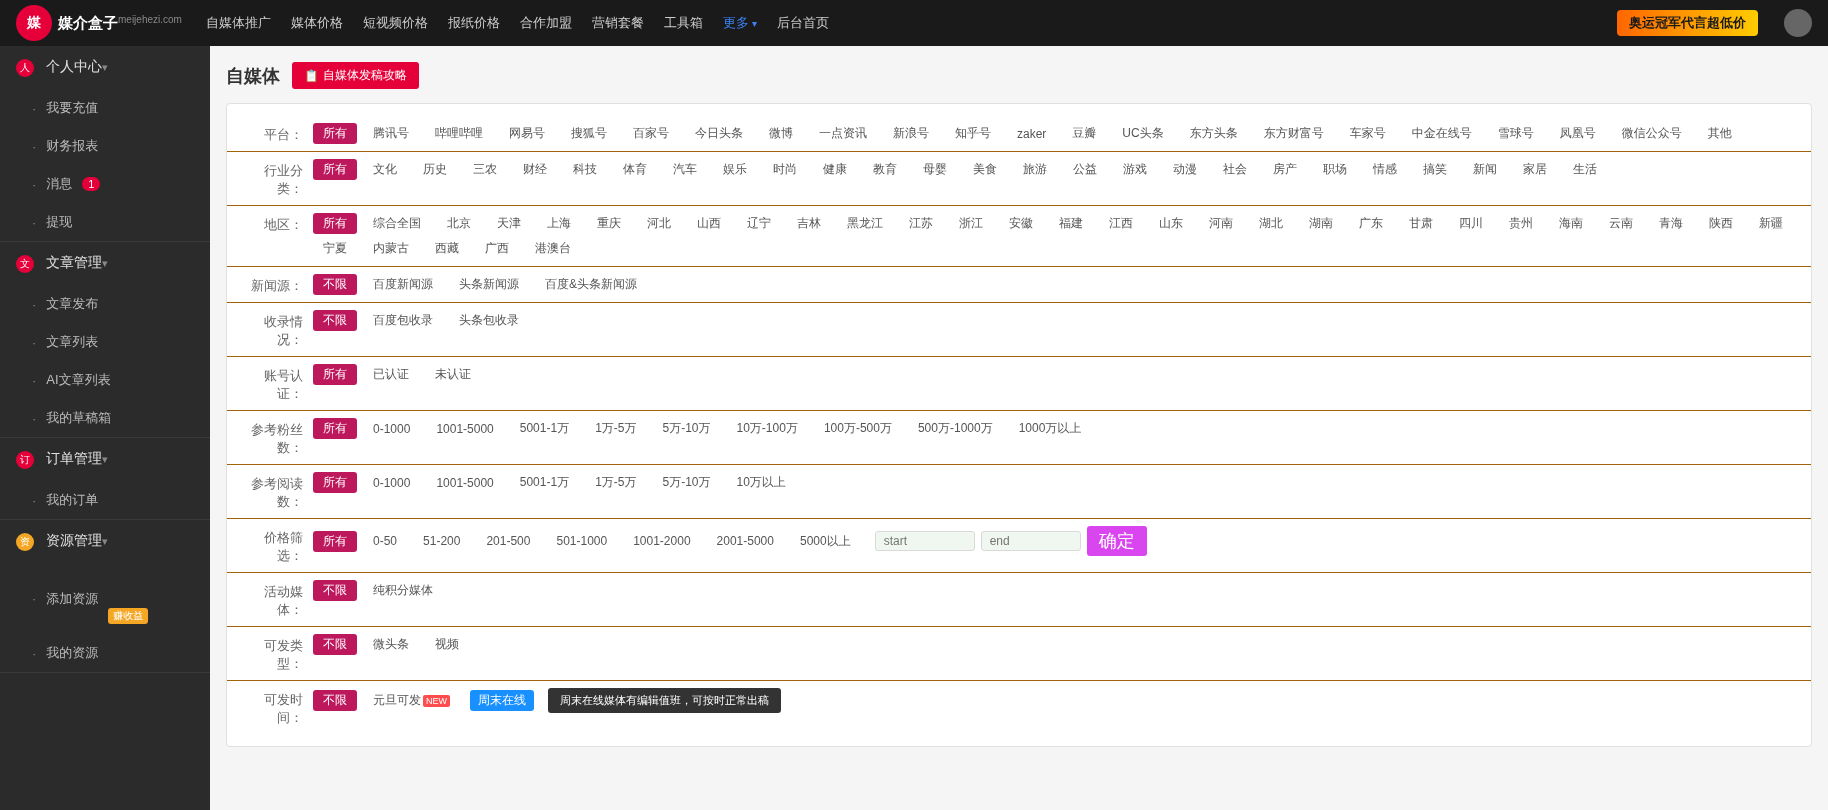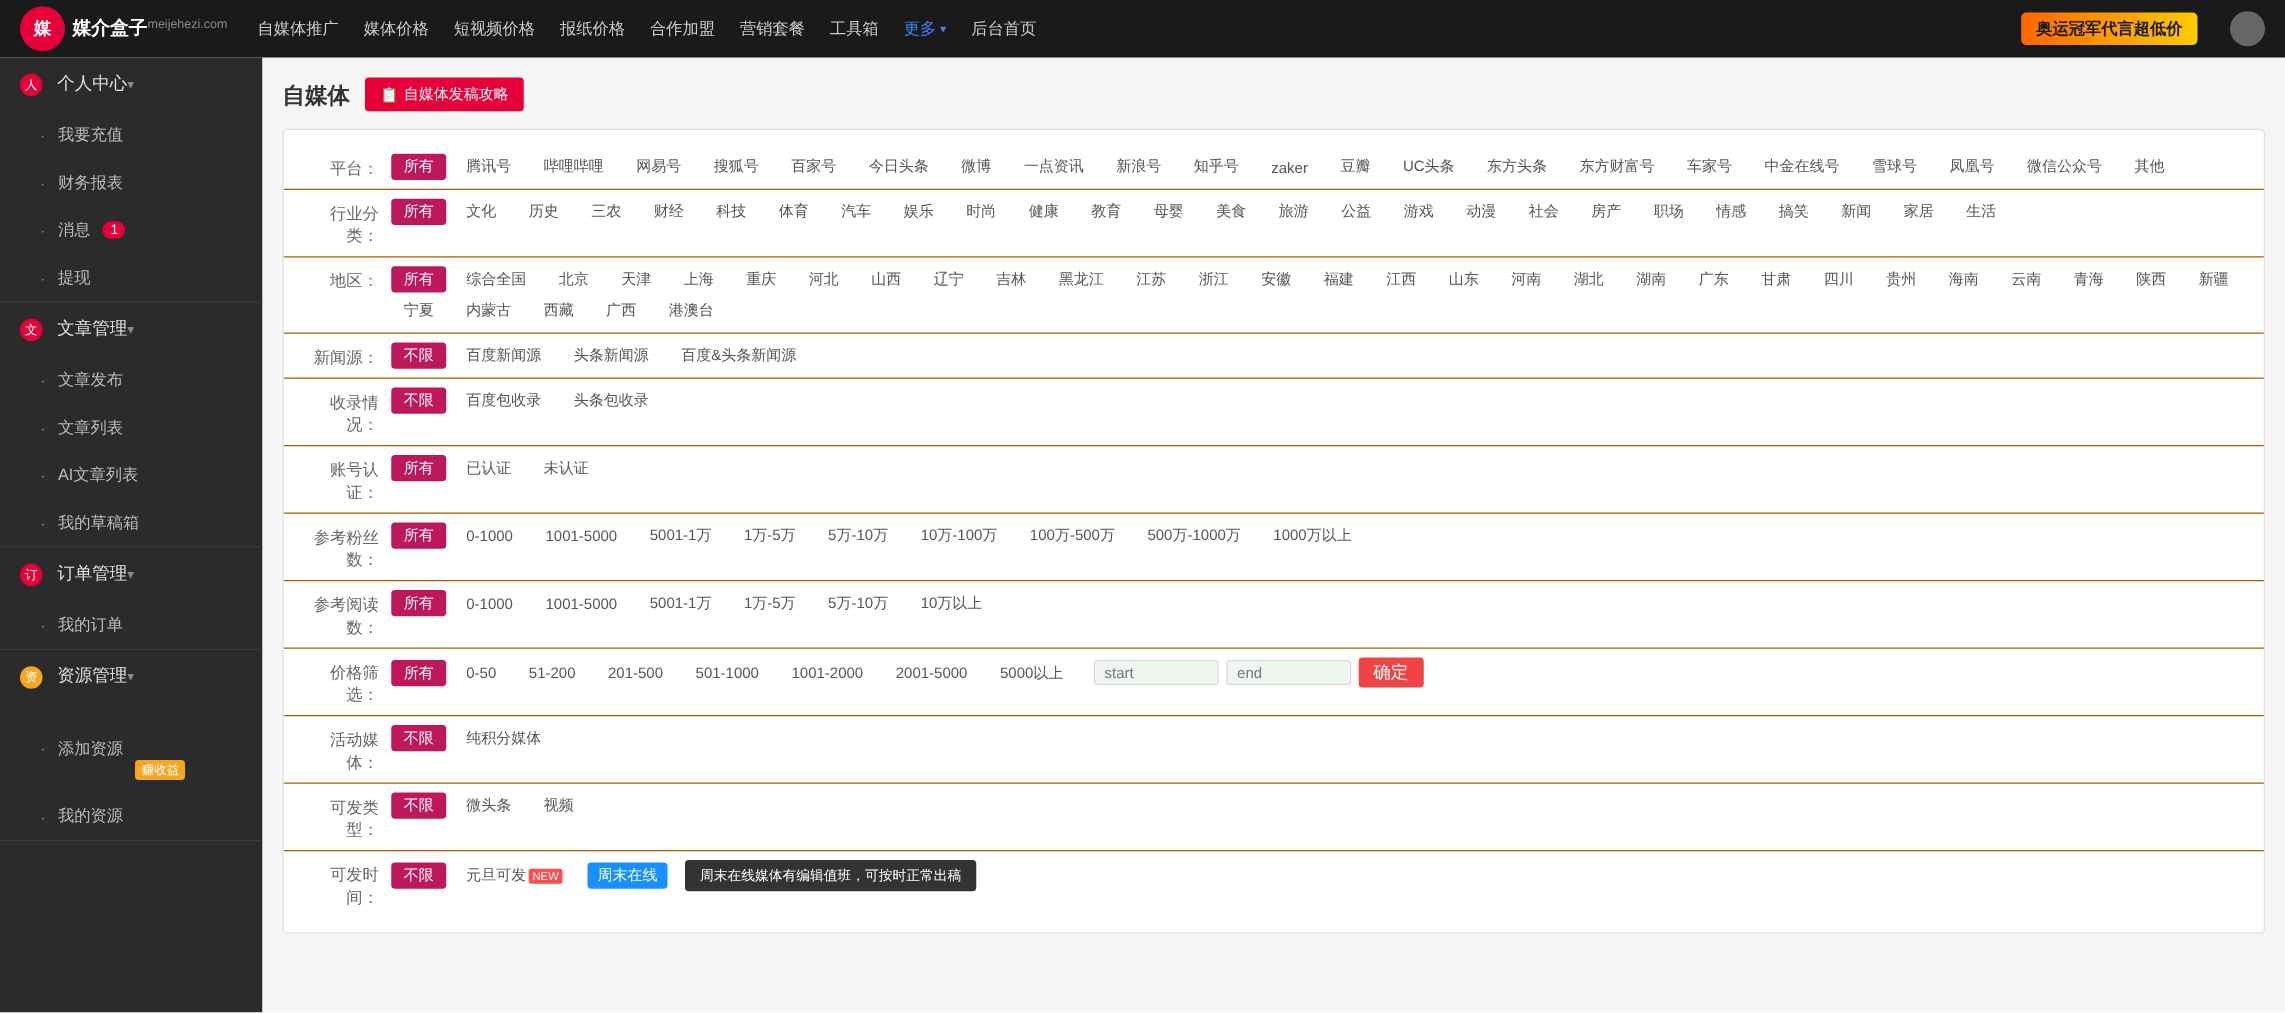--- a/index.html
+++ b/index.html
@@ -238,26 +238,26 @@
     .price-input {
       width: 100px;
       border: 1px solid #d9d9d9;
       border-radius: 3px;
       padding: 2px 8px;
       font-size: 12px;
       background: #f0f7f0;
       color: #666;
     }
     .confirm-btn {
-      background: #ef4444;
+      background: #d946ef;
       color: white;
       border: none;
       padding: 3px 12px;
       border-radius: 3px;
-      font-size: 14px;
+      font-size: 18px;
       cursor: pointer;
     }
 
     
     .tooltip-box {
       background: #333;
       color: white;
       padding: 5px 12px;
       border-radius: 3px;
       font-size: 11px;

